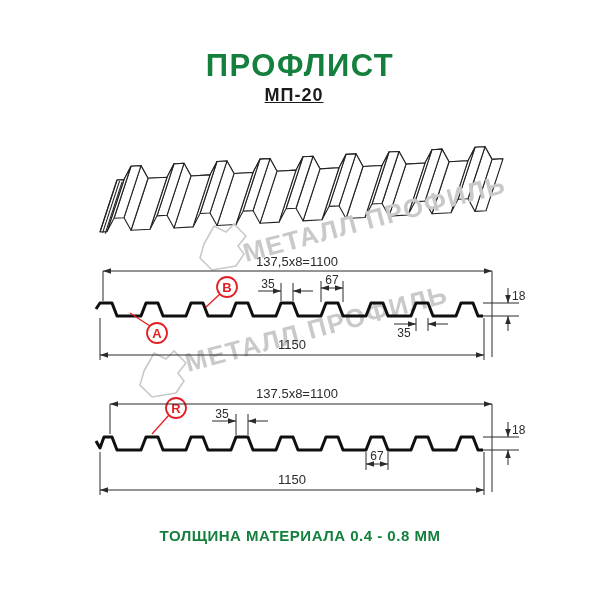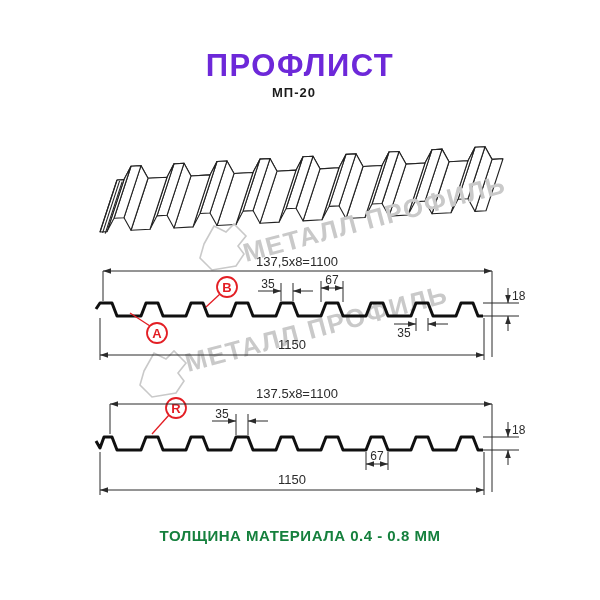--- a/index.html
+++ b/index.html
@@ -1,21 +1,21 @@
 <!DOCTYPE html>
 <html><head>
 <meta charset="utf-8">
 <style>
   html,body{margin:0;padding:0;background:#fff;}
   .page{position:relative;width:600px;height:600px;background:#fff;overflow:hidden;
         font-family:"Liberation Sans",sans-serif;}
   .title{position:absolute;left:0;right:0;top:48px;text-align:center;
-         font-weight:800;font-size:31px;letter-spacing:1.5px;color:#6d28d9;}
+         font-weight:800;font-size:31px;letter-spacing:1.5px;color:#15803d;}
   .subtitle{position:absolute;left:0;right:12px;top:85px;text-align:center;
-            font-weight:700;font-size:13px;letter-spacing:1px;color:#1b1b1b;}
+            font-weight:700;font-size:18px;letter-spacing:1px;color:#1b1b1b;text-decoration:underline;}
   .footer{position:absolute;left:0;right:0;top:527px;text-align:center;
           font-weight:700;font-size:15px;letter-spacing:.5px;color:#15803d;}
   svg{position:absolute;left:0;top:0;}
   svg text{font-family:"Liberation Sans",sans-serif;}
 </style>
 </head>
 <body>
 
 <div class="page">
   <div class="title">ПРОФЛИСТ</div>

